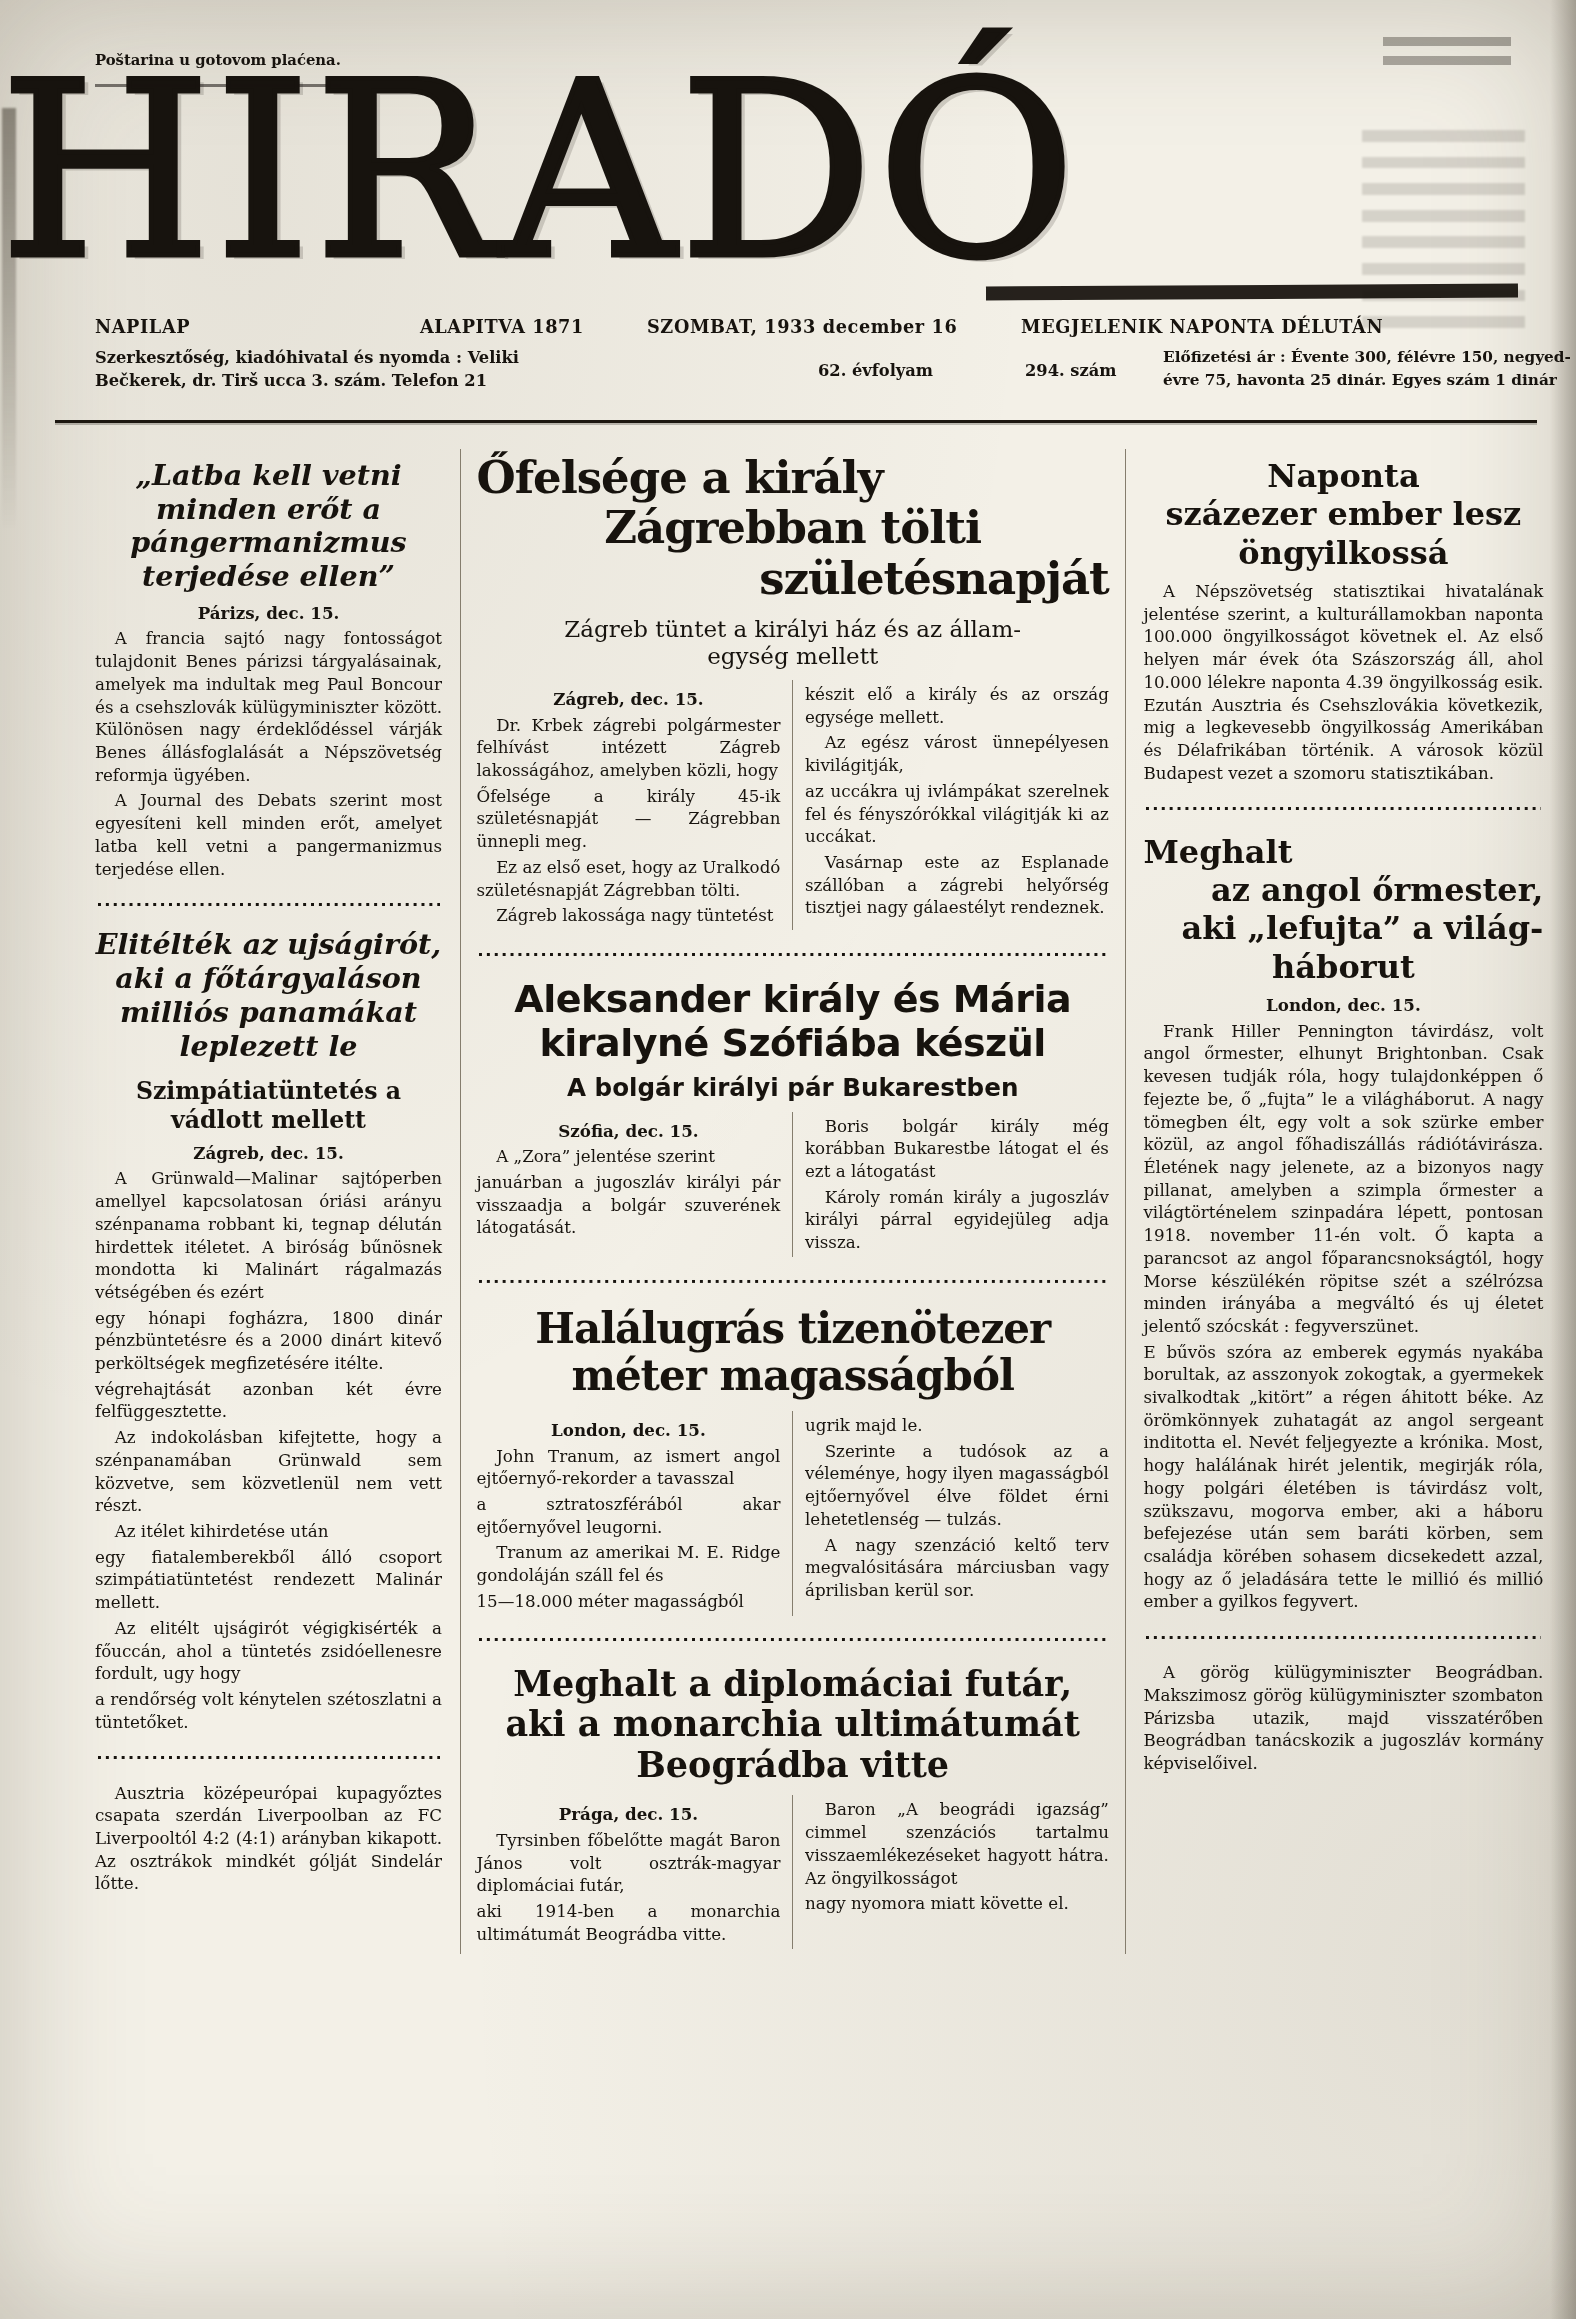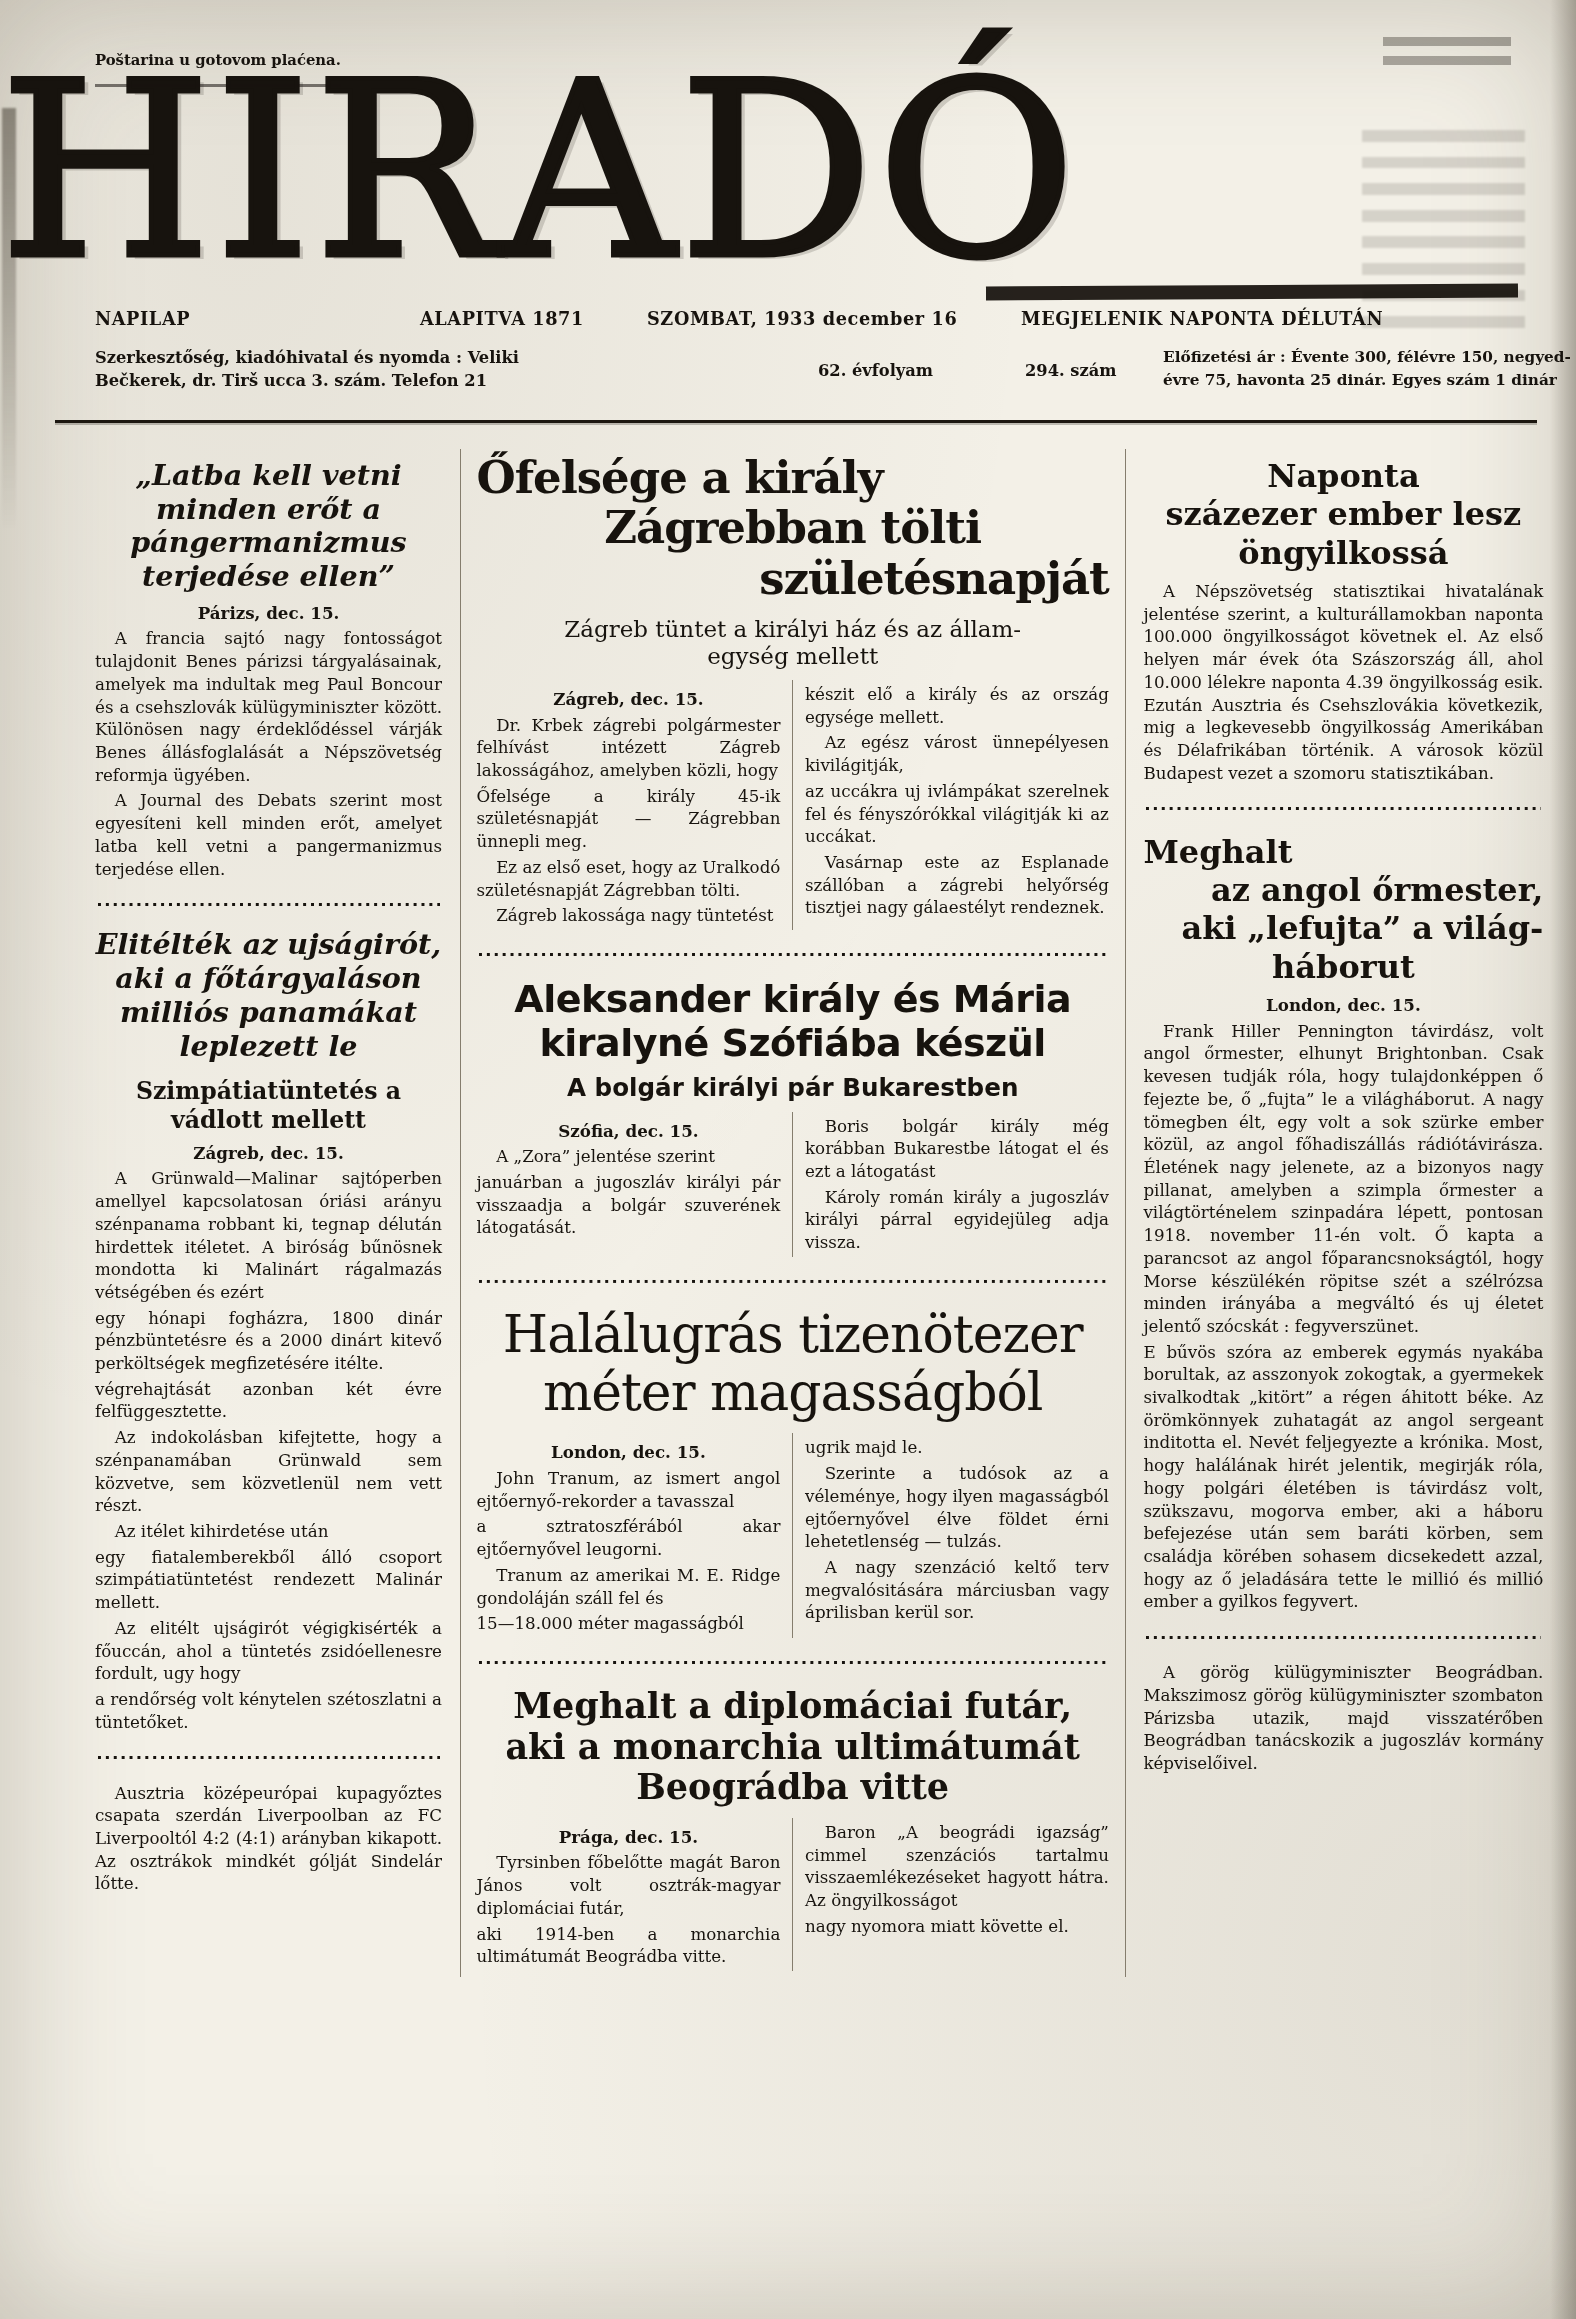--- a/index.html
+++ b/index.html
@@ -18,21 +18,21 @@
   .art-topright-mark{right:65px;top:27.6px;width:128px;height:37px;background:repeating-linear-gradient(0deg, rgba(24,19,12,.55) 0 8.9px, transparent 8.9px 18.7px);opacity:.6;filter:blur(0.6px);}
   .edge-right{right:0;top:0;width:25.6px;height:100%;background:linear-gradient(to left, rgba(40,32,20,.28), rgba(40,32,20,0));}
 
   
   .masthead{padding-top:47px;position:relative;}
   .postage{position:absolute;top:51px;left:95px;font-size:14.8px;font-weight:bold;border-bottom:3px solid rgba(23,19,14,.55);padding-bottom:16px;}
   .title{margin:15.8px 0 0 0;text-align:left;font-family:"DejaVu Serif",serif;font-weight:normal;
     font-size:242px;line-height:.9;letter-spacing:3.9px;color:#17130e;
     -webkit-text-stroke:4.9px #17130e;text-shadow:5.9px 3.9px 0 rgba(23,19,14,0.16);}
   .info-row1{position:relative;height:27.6px;margin:27.6px 39px 0 95px;font-weight:bold;font-size:17.7px;}
-  .info-row1 span{position:absolute;top:0;white-space:nowrap;letter-spacing:0.6px;}
+  .info-row1 span{position:absolute;top:8px;white-space:nowrap;letter-spacing:0.6px;}
   .c-napilap{left:0;letter-spacing:3px;}
   .c-founded{left:325px;}
   .c-date{left:552px;}
   .c-appears{left:926px;letter-spacing:1.6px;}
   .art-bar{position:absolute;top:-23.6px;left:891px;width:532px;height:13.8px;background:#16110c;transform:rotate(-.3deg);opacity:.93;}
   .info-row2{position:relative;height:59px;margin:9.9px 39px 0 95px;font-weight:bold;font-size:16.3px;}
   .addr{position:absolute;left:0;top:0;line-height:1.45;}
   .vol{position:absolute;left:723px;top:15.8px;white-space:nowrap;}
   .iss{position:absolute;left:930px;top:15.8px;white-space:nowrap;}
   .price{position:absolute;left:1068px;top:0;line-height:1.5;font-size:15.3px;white-space:nowrap;}
@@ -44,21 +44,21 @@
   .col-mid{border-left:1.5px solid #857d6d;border-right:1.5px solid #857d6d;padding:0 15.8px;}
 
   
   h1,h2,h3,p{margin:0;}
   .hl-l{font-size:28.6px;font-weight:bold;text-align:center;line-height:1.18;margin:9.9px 0 7.9px;font-style:italic;}
   .hl-sub{font-size:23.6px;font-weight:bold;text-align:center;line-height:1.2;margin:13.8px 0 3.9px;}
   .hl-big{font-size:45px;font-weight:bold;line-height:1.12;margin:3.9px 0 11.8px;letter-spacing:-1px;}
   .hl-med-sub{font-size:23px;font-weight:normal;text-align:center;line-height:1.18;margin:3.9px 0 9.9px;}
   .hl-heavy{font-family:"DejaVu Sans",sans-serif;font-size:38px;font-weight:bold;text-align:center;line-height:1.14;margin:9.9px 0 7.9px;letter-spacing:-0.5px;}
   .hl-sub2{font-family:"DejaVu Sans",sans-serif;font-size:24.6px;font-weight:bold;text-align:center;margin:2px 0 9.9px;}
-  .hl-huge{font-size:52px;font-weight:normal;text-align:center;line-height:1.12;margin:17.7px 0 11.8px;letter-spacing:-1px;}
+  .hl-huge{font-size:42px;font-weight:bold;text-align:center;line-height:1.12;margin:17.7px 0 11.8px;letter-spacing:-1px;}
   .hl-a4{font-size:35px;font-weight:bold;text-align:center;line-height:1.16;margin:13.8px 0 9.9px;}
   .hl-r{font-size:32px;font-weight:bold;text-align:center;line-height:1.2;margin:7.9px 0 7.9px;}
   .ln{display:block;}
   .align-l{text-align:left;} .align-c{text-align:center;} .align-r{text-align:right;}
 
   
   .body p{font-size:16.7px;line-height:1.36;text-align:justify;text-indent:19.7px;margin:3px 0;}
   .body p.dateline{text-align:center;font-weight:bold;text-indent:0;margin:7.9px 0 3px;}
   .b{font-weight:normal;}
   p.ni{text-indent:0;}

